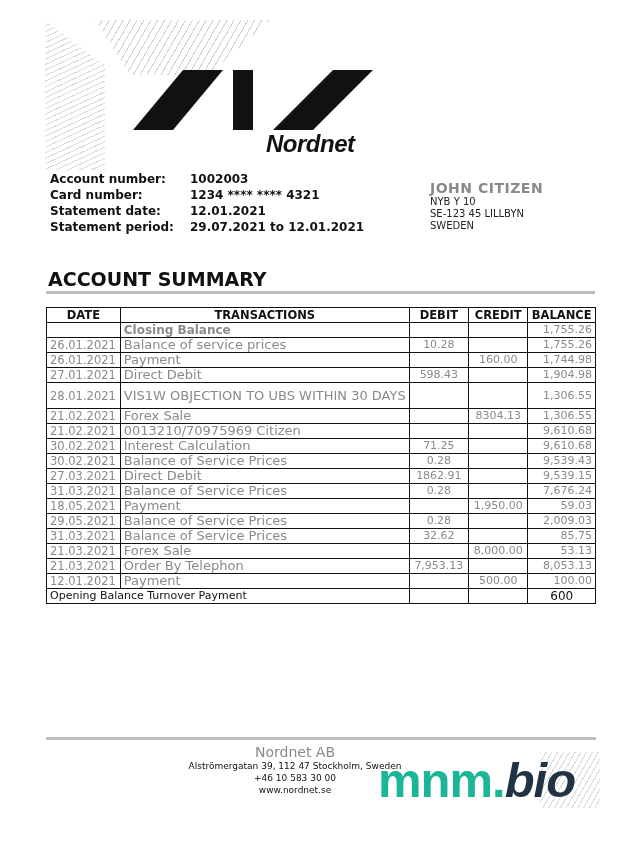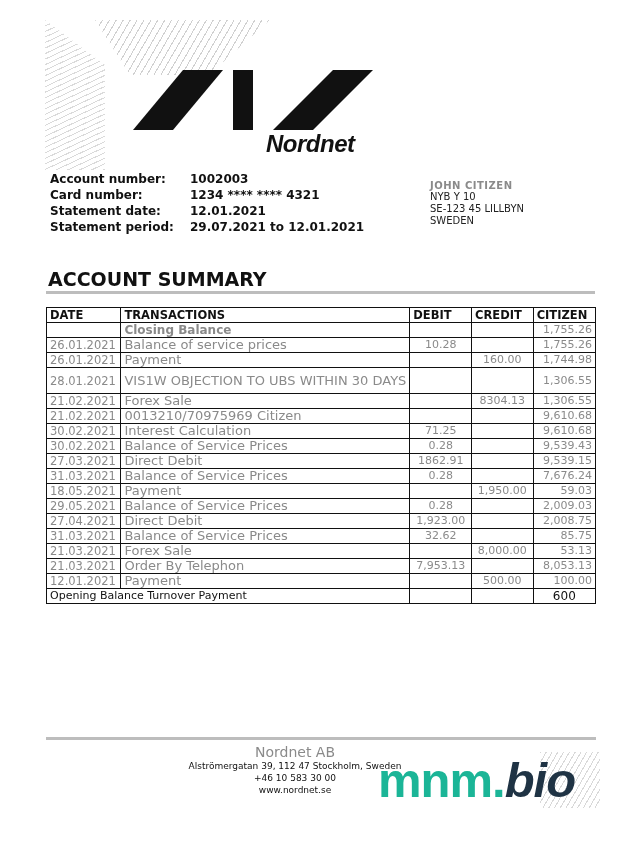--- a/index.html
+++ b/index.html
@@ -14,29 +14,29 @@
 
   .logo-mark { position: absolute; left: 133px; top: 70px; width: 240px; height: 60px; }
   .logo-text { position: absolute; left: 266px; top: 130px; font-family: "Liberation Sans", sans-serif; font-weight: bold; font-size: 24px; color: #111; letter-spacing: -0.5px; font-style: italic; }
 
   .acct { position: absolute; left: 50px; top: 171px; font-size: 12px; font-weight: bold; line-height: 16px; }
   .acct .row { display: flex; }
   .acct .lbl { width: 140px; }
   .acct .val { font-weight: bold; }
 
   .addr { position: absolute; left: 430px; top: 180px; }
-  .addr .name { font-size: 10px; font-weight: bold; color: #8a8a8a; letter-spacing: 0.5px; }
+  .addr .name { font-size: 14px; font-weight: bold; color: #8a8a8a; letter-spacing: 0.5px; }
   .addr .line { font-size: 10px; color: #222; line-height: 12px; }
 
   .summary-title { position: absolute; left: 48px; top: 268px; font-size: 19px; font-weight: bold; color: #111; }
   .summary-rule { position: absolute; left: 46px; top: 291px; width: 549px; height: 3px; background: #bdbdbd; }
 
   table.tx { position: absolute; left: 46px; top: 307px; width: 550px; border-collapse: collapse; font-size: 11px; }
   table.tx td, table.tx th { border: 1.5px solid #111; padding: 0 3px; height: 14px; line-height: 14px; white-space: nowrap; }
-  table.tx th { font-weight: bold; text-align: left; font-size: 11.5px; color: #111; }
+  table.tx th { font-weight: bold; text-align: center; font-size: 11.5px; color: #111; }
   table.tx td { color: #8a8a8a; }
   td.date { width: 70px; font-size: 11.5px; }
   td.desc { width: 252px; font-size: 13px; }
   td.num { text-align: center; width: 64px; }
   td.bal { text-align: right; width: 63px; }
   tr.tall td { height: 25px; }
   tr.closing td.desc { font-weight: bold; font-size: 12px; }
   tr.opening td { color: #111; font-weight: normal; margin-left: 28px; }
   tr.opening td.bal { text-align: center; font-size: 12px; }
 
@@ -92,21 +92,21 @@
 <div class="summary-title">ACCOUNT SUMMARY</div>
 <div class="summary-rule"></div>
 
 <table class="tx">
   <thead>
     <tr>
       <th>DATE</th>
       <th>TRANSACTIONS</th>
       <th>DEBIT</th>
       <th>CREDIT</th>
-      <th>CITIZEN</th>
+      <th>BALANCE</th>
     </tr>
   </thead>
   <tbody>
     <tr class="closing">
       <td class="date"></td>
       <td class="desc">Closing Balance</td>
       <td class="num"></td>
       <td class="num"></td>
       <td class="bal">1,755.26</td>
     </tr>
@@ -119,20 +119,27 @@
         <td class="num"></td>
         <td class="bal">1,755.26</td>
       </tr>
       <tr>
         <td class="date">26.01.2021</td>
         <td class="desc">Payment</td>
         <td class="num"></td>
         <td class="num">160.00</td>
         <td class="bal">1,744.98</td>
       </tr>
+      <tr>
+        <td class="date">27.01.2021</td>
+        <td class="desc">Direct Debit</td>
+        <td class="num">598.43</td>
+        <td class="num"></td>
+        <td class="bal">1,904.98</td>
+      </tr>
       <tr class="tall">
         <td class="date">28.01.2021</td>
         <td class="desc">VIS1W OBJECTION TO UBS WITHIN 30 DAYS</td>
         <td class="num"></td>
         <td class="num"></td>
         <td class="bal">1,306.55</td>
       </tr>
       <tr>
         <td class="date">21.02.2021</td>
         <td class="desc">Forex Sale</td>
@@ -181,27 +188,20 @@
         <td class="num"></td>
         <td class="num">1,950.00</td>
         <td class="bal">59.03</td>
       </tr>
       <tr>
         <td class="date">29.05.2021</td>
         <td class="desc">Balance of Service Prices</td>
         <td class="num">0.28</td>
         <td class="num"></td>
         <td class="bal">2,009.03</td>
-      </tr>
-      <tr>
-        <td class="date">27.04.2021</td>
-        <td class="desc">Direct Debit</td>
-        <td class="num">1,923.00</td>
-        <td class="num"></td>
-        <td class="bal">2,008.75</td>
       </tr>
       <tr>
         <td class="date">31.03.2021</td>
         <td class="desc">Balance of Service Prices</td>
         <td class="num">32.62</td>
         <td class="num"></td>
         <td class="bal">85.75</td>
       </tr>
       <tr>
         <td class="date">21.03.2021</td>

